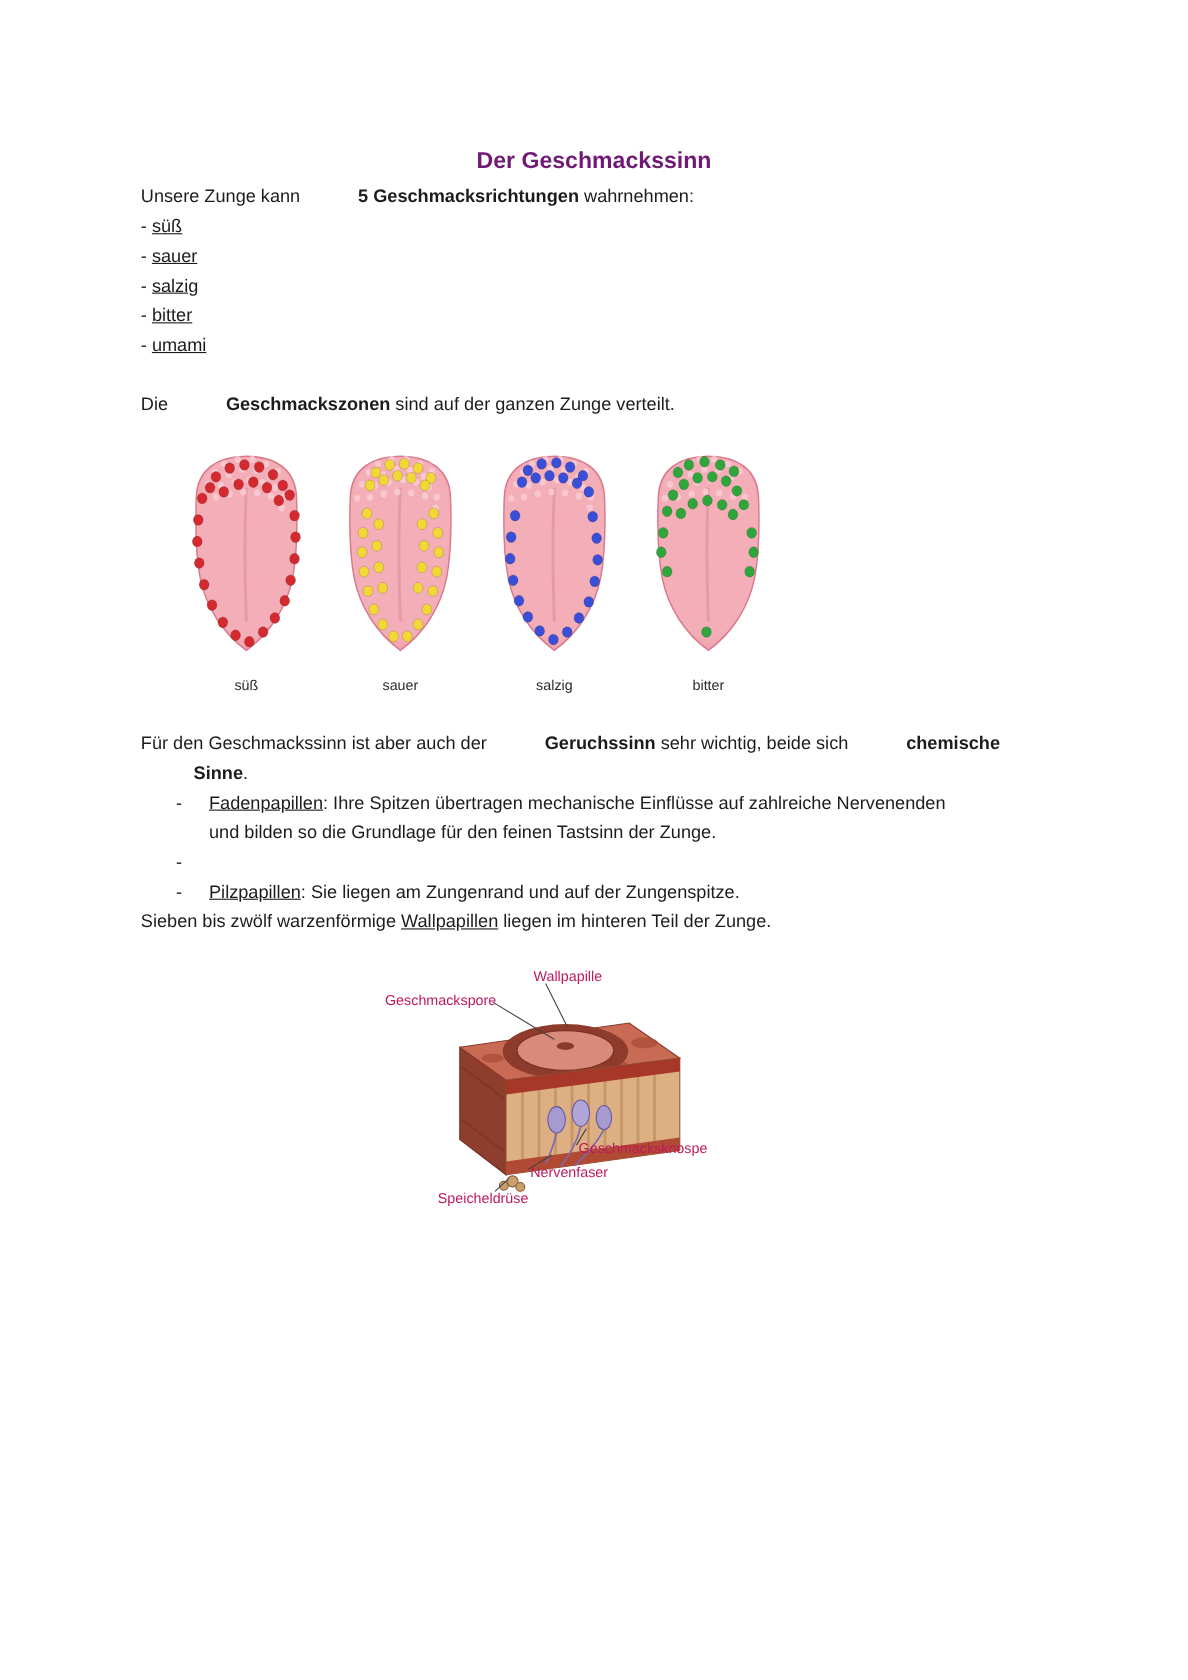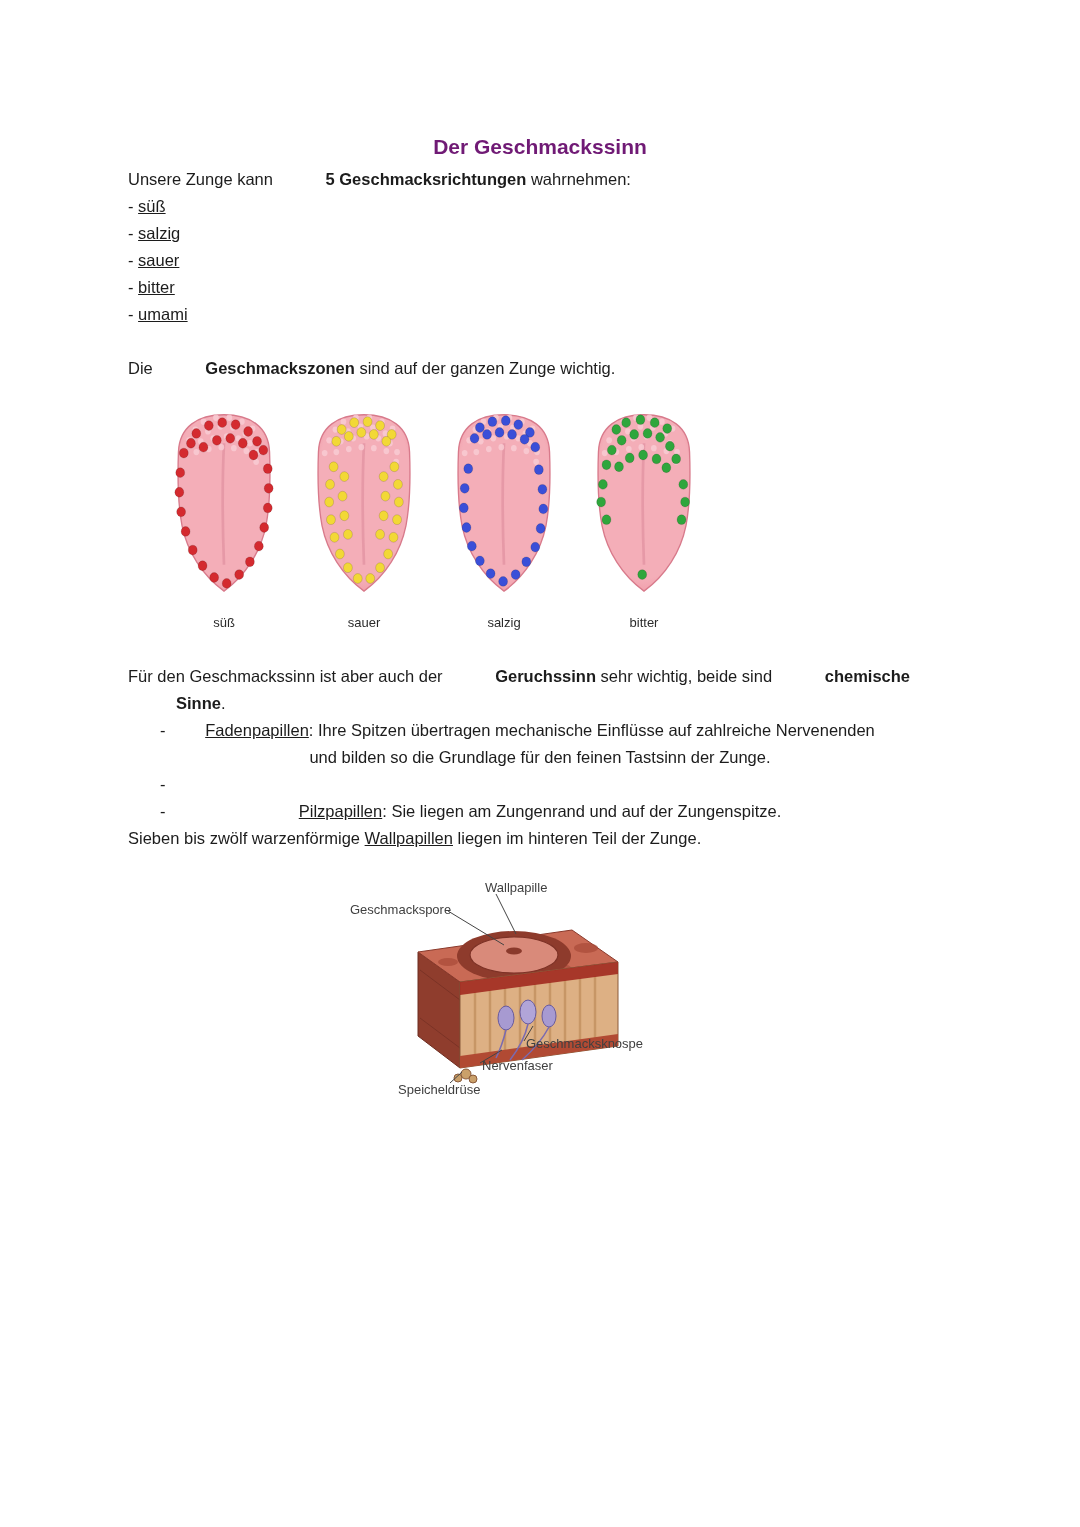--- a/index.html
+++ b/index.html
@@ -12,49 +12,49 @@
   .zones-line{margin-top:27px;}
   
   .tongues{display:flex;margin:24px 0 0 26px;}
   .tongue-cell{width:140px;flex:none;}
   .tongue-canvas{width:134px;height:196px;margin:0 auto;}
   .tongue-label{font-size:13px;line-height:17px;color:#2b2b2b;text-align:center;margin-top:12px;}
   .smell{margin-top:32px;}
   .pap-intro{margin-top:25px;}
   .pap-item{display:flex;padding-left:32px;}
   .pap-dash{width:30px;flex:none;font-size:16.5px;line-height:27px;}
-  .pap-text{width:700px;text-align:center;}
+  .pap-text{width:700px;}
   
   .anatomy{position:relative;width:400px;height:240px;margin:26px 0 0 172px;}
   .anatomy svg{position:absolute;left:0;top:0;}
-  .alabel{position:absolute;font-size:13px;line-height:16px;color:#404040;white-space:nowrap;}
+  .alabel{position:absolute;font-size:13px;line-height:16px;color:#be185d;white-space:nowrap;}
   .al-wallpapille{left:185px;top:2px;}
   .al-geschmackspore{left:50px;top:24px;}
   .al-geschmacksknospe{left:226px;top:158px;text-align:center;}
   .al-nervenfaser{left:182px;top:180px;}
   .al-speicheldruese{left:98px;top:204px;}
 </style>
 </head>
 <body>
 
 <div class="doc">
 
   <h1 class="title">Der Geschmackssinn</h1>
 
   <p class="line"><span>Unsere Zunge kann </span><b>5 Geschmacksrichtungen</b><span> wahrnehmen:</span></p>
 
   <div>
     <p class="line"><span>- </span><span class="u">süß</span></p>
+    <p class="line"><span>- </span><span class="u">sauer</span></p>
     <p class="line"><span>- </span><span class="u">salzig</span></p>
-    <p class="line"><span>- </span><span class="u">sauer</span></p>
     <p class="line"><span>- </span><span class="u">bitter</span></p>
     <p class="line"><span>- </span><span class="u">umami</span></p>
   </div>
 
-  <p class="line zones-line"><span>Die </span><b>Geschmackszonen</b><span> sind auf der ganzen Zunge wichtig.</span></p>
+  <p class="line zones-line"><span>Die </span><b>Geschmackszonen</b><span> sind auf der ganzen Zunge verteilt.</span></p>
 
   <div class="tongues">
     <div class="tongue-cell">
       <div class="tongue-canvas"><svg viewBox="0 0 150 200" width="100%" height="100%" preserveAspectRatio="none">
             <defs>
               <radialGradient id="tg0" cx="50%" cy="42%" r="68%">
                 <stop offset="0%" stop-color="#f4aeb8"></stop>
                 <stop offset="75%" stop-color="#f4aeb8"></stop>
                 <stop offset="100%" stop-color="#ec8d9c"></stop>
               </radialGradient>
@@ -311,21 +311,21 @@
             <circle cx="55" cy="17" r="5" fill="#2fa63c" stroke="rgba(0,0,0,0.18)" stroke-width="0.8"></circle>
             <circle cx="71" cy="14" r="5" fill="#2fa63c" stroke="rgba(0,0,0,0.18)" stroke-width="0.8"></circle>
             <circle cx="87" cy="17" r="5" fill="#2fa63c" stroke="rgba(0,0,0,0.18)" stroke-width="0.8"></circle>
             <circle cx="101" cy="23" r="5" fill="#2fa63c" stroke="rgba(0,0,0,0.18)" stroke-width="0.8"></circle>
             <circle cx="44" cy="24" r="5" fill="#2fa63c" stroke="rgba(0,0,0,0.18)" stroke-width="0.8"></circle>
           </svg></div>
       <div class="tongue-label">bitter</div>
     </div>
   </div>
 
-  <p class="line smell"><span>Für den Geschmackssinn ist aber auch der </span><b>Geruchssinn</b><span> sehr wichtig, beide sind </span><b>chemische</b><br><b>Sinne</b><span>.</span></p>
+  <p class="line smell"><span>Für den Geschmackssinn ist aber auch der </span><b>Geruchssinn</b><span> sehr wichtig, beide sich </span><b>chemische</b><br><b>Sinne</b><span>.</span></p>
 
 
   <div>
     <div class="pap-item">
       <span class="pap-dash">-</span>
       <p class="line pap-text"><span class="u">Fadenpapillen</span><span>: Ihre Spitzen übertragen mechanische Einflüsse auf zahlreiche Nervenenden und bilden so die Grundlage für den feinen Tastsinn der Zunge.</span></p>
     </div>
     <div class="pap-item">
       <span class="pap-dash">-</span>
     </div>

